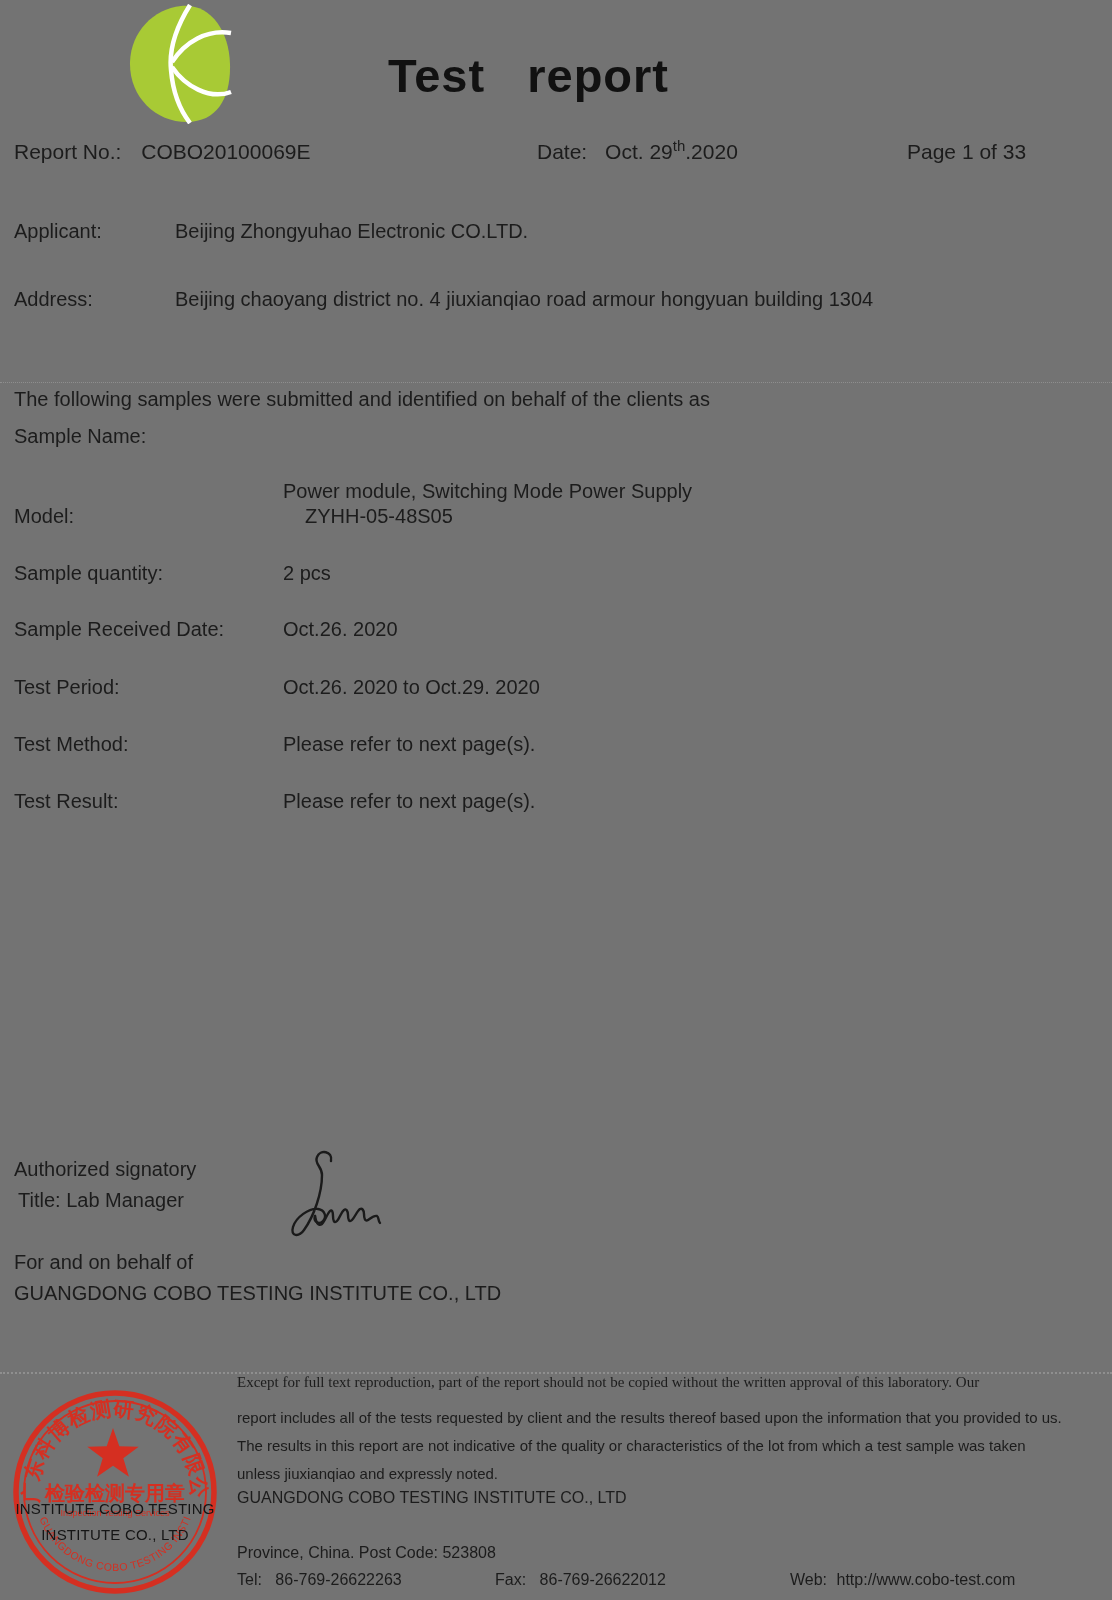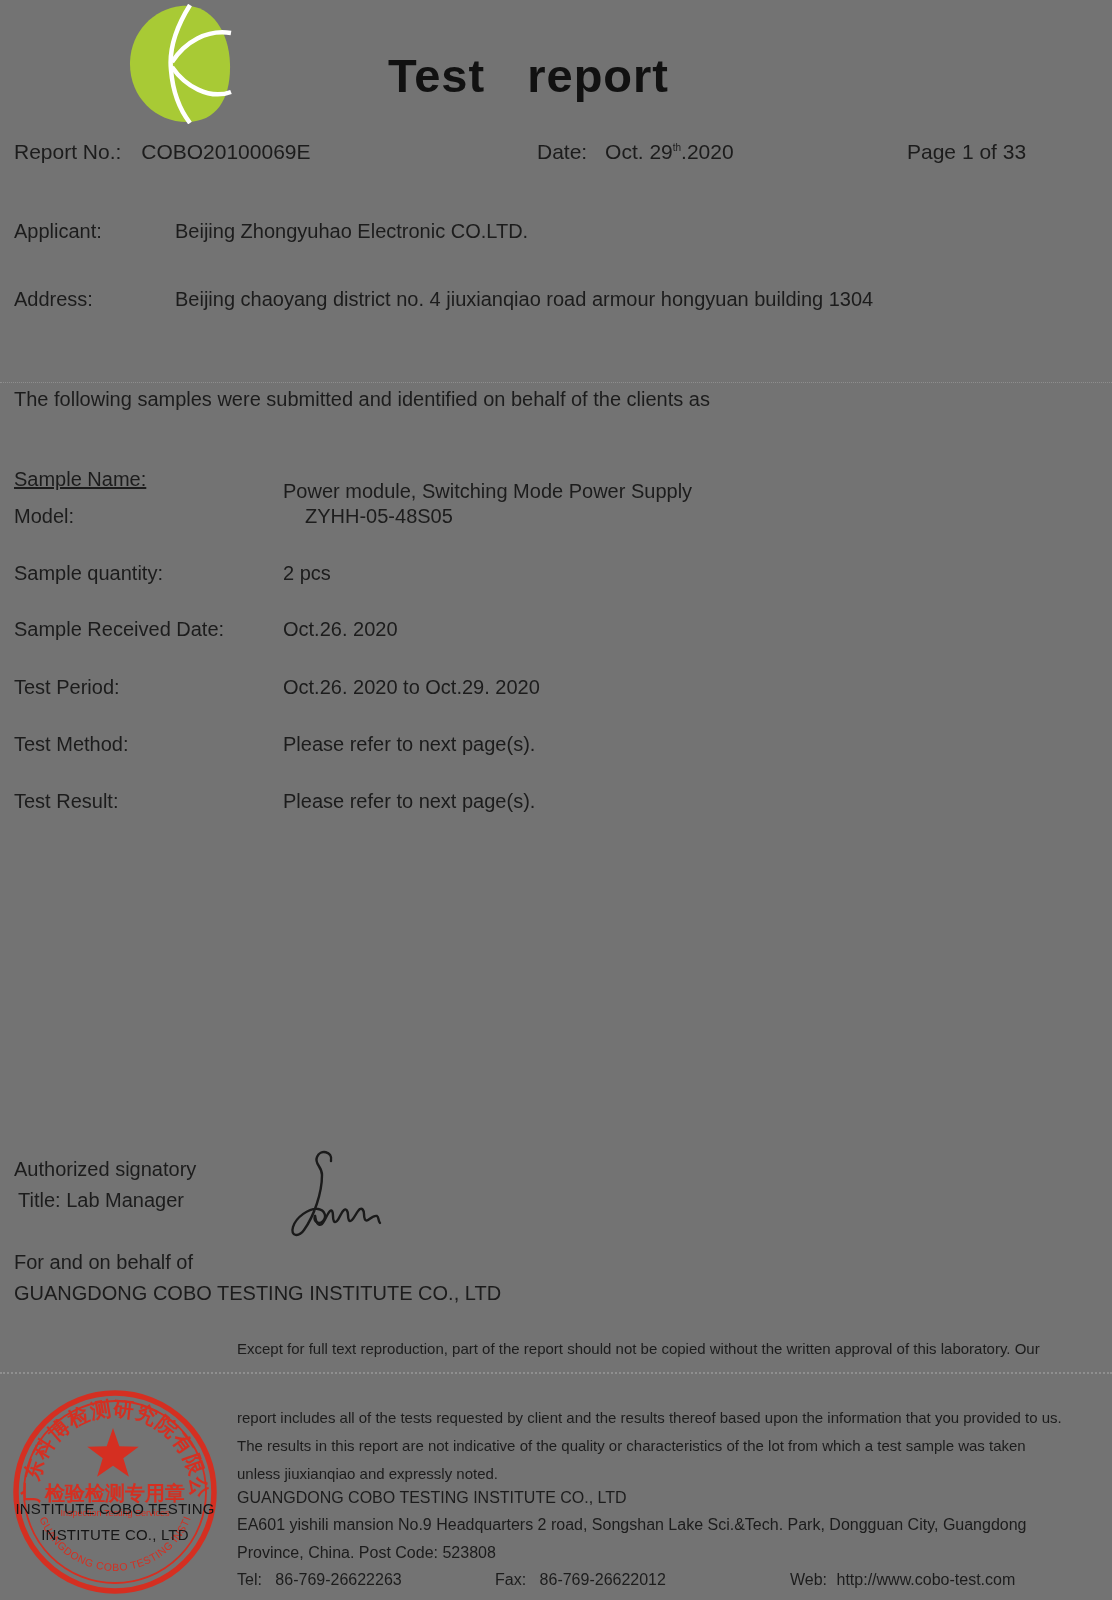--- a/index.html
+++ b/index.html
@@ -15,21 +15,21 @@
   .abs{position:absolute;white-space:nowrap;}
   .title{
     font-size:47px;
     font-weight:bold;
     letter-spacing:1px;
     word-spacing:28px;
     color:#111;
   }
   .hdr{font-size:21px;}
   .lbl,.val{font-size:20px;}
-  .sup-th{font-size:10px;vertical-align:super;line-height:0;}
+  .sup-th{font-size:15px;vertical-align:super;line-height:0;}
   .faint-rule{
     left:0;width:1112px;height:0;
     border-top:1px dotted #aaa;opacity:.5;
   }
   .dot-rule{
     left:0;width:1112px;height:0;
     border-top:2px dotted #8f8f8f;
   }
   .fineprint{font-size:15px;}
   .ftr{font-size:16px;}
@@ -67,21 +67,21 @@
 
   <div class="abs lbl" style="left:14px;top:220px;">Applicant:</div>
   <div class="abs val" style="left:175px;top:220px;text-align:right;">Beijing Zhongyuhao Electronic CO.LTD.</div>
   <div class="abs lbl" style="left:14px;top:288px;">Address:</div>
   <div class="abs val" style="left:175px;top:288px;">Beijing chaoyang district no. 4 jiuxianqiao road armour hongyuan building 1304</div>
 
   <div class="abs faint-rule" style="top:382px;"></div>
 
   <div class="abs val" style="left:14px;top:388px;">The following samples were submitted and identified on behalf of the clients as</div>
 
-  <div class="abs lbl" style="left:14px;top:468px;text-decoration:underline;">Sample Name:</div>
+  <div class="abs lbl" style="left:14px;top:425px;">Sample Name:</div>
   <div class="abs val" style="left:283px;top:448px;margin-top:32px;">Power module, Switching Mode Power Supply</div>
 
   <div class="abs lbl" style="left:14px;top:505px;">Model:</div>
   <div class="abs val" style="left:283px;top:505px;margin-left:22px;">ZYHH-05-48S05</div>
 
   <div class="abs lbl" style="left:14px;top:562px;">Sample quantity:</div>
   <div class="abs val" style="left:283px;top:562px;">2 pcs</div>
 
   <div class="abs lbl" style="left:14px;top:618px;">Sample Received Date:</div>
   <div class="abs val" style="left:283px;top:618px;">Oct.26. 2020</div>
@@ -124,27 +124,26 @@
     <text font-size="10.5" fill="#dd2a1b" letter-spacing=".5">
       <textPath href="#arcBot" startOffset="4">GUANGDONG COBO TESTING INSTITUTE CO.,LTD</textPath>
     </text>
   </svg>
 
   <div class="abs stamp-overlay">
     <div>INSTITUTE COBO TESTING</div>
     <div>INSTITUTE CO., LTD</div>
   </div>
 
-  <div class="abs fineprint" style="left:237px;top:1340px;">Except for full text reproduction, part of the report should not be copied without the written approval of this laboratory. Our</div>
+  <div class="abs fineprint" style="left:237px;top:1374px;font-family:Liberation Serif, serif;">Except for full text reproduction, part of the report should not be copied without the written approval of this laboratory. Our</div>
   <div class="abs fineprint" style="left:237px;top:1409px;">report includes all of the tests requested by client and the results thereof based upon the information that you provided to us.</div>
   <div class="abs fineprint" style="left:237px;top:1437px;">The results in this report are not indicative of the quality or characteristics of the lot from which a test sample was taken</div>
   <div class="abs fineprint" style="left:237px;top:1465px;">unless jiuxianqiao and expressly noted.</div>
 
   <div class="abs ftr" style="left:237px;top:1489px;">GUANGDONG COBO TESTING INSTITUTE CO., LTD</div>
-  <div class="abs ftr" style="left:237px;top:1516px;">EA601 yishili mansion No.9 Headquarters 2 road, Songshan Lake Sci.&amp;Tech. Park, Dongguan City, Guangdong</div>
   <div class="abs ftr" style="left:237px;top:1544px;">Province, China. Post Code: 523808</div>
 
   <div class="abs ftr" style="left:237px;top:1571px;">
     <span>Tel:</span>
     <span style="margin-left:9px;">86-769-26622263</span>
   </div>
   <div class="abs ftr" style="left:495px;top:1571px;">
     <span>Fax:</span>
     <span style="margin-left:9px;">86-769-26622012</span>
   </div>

